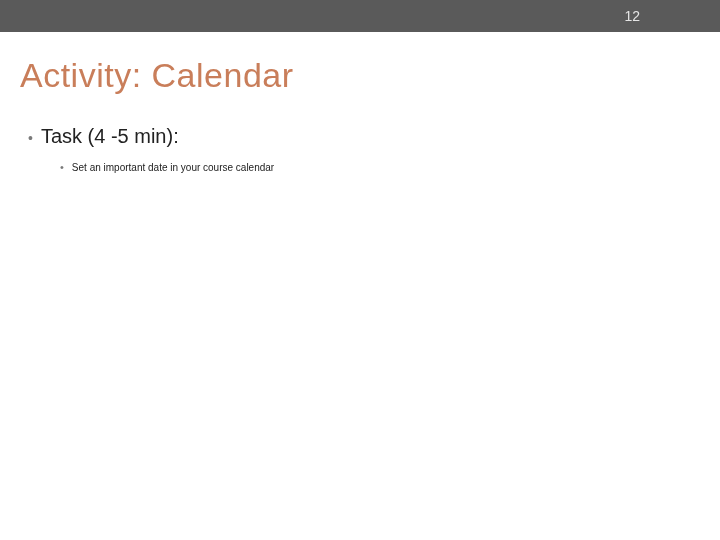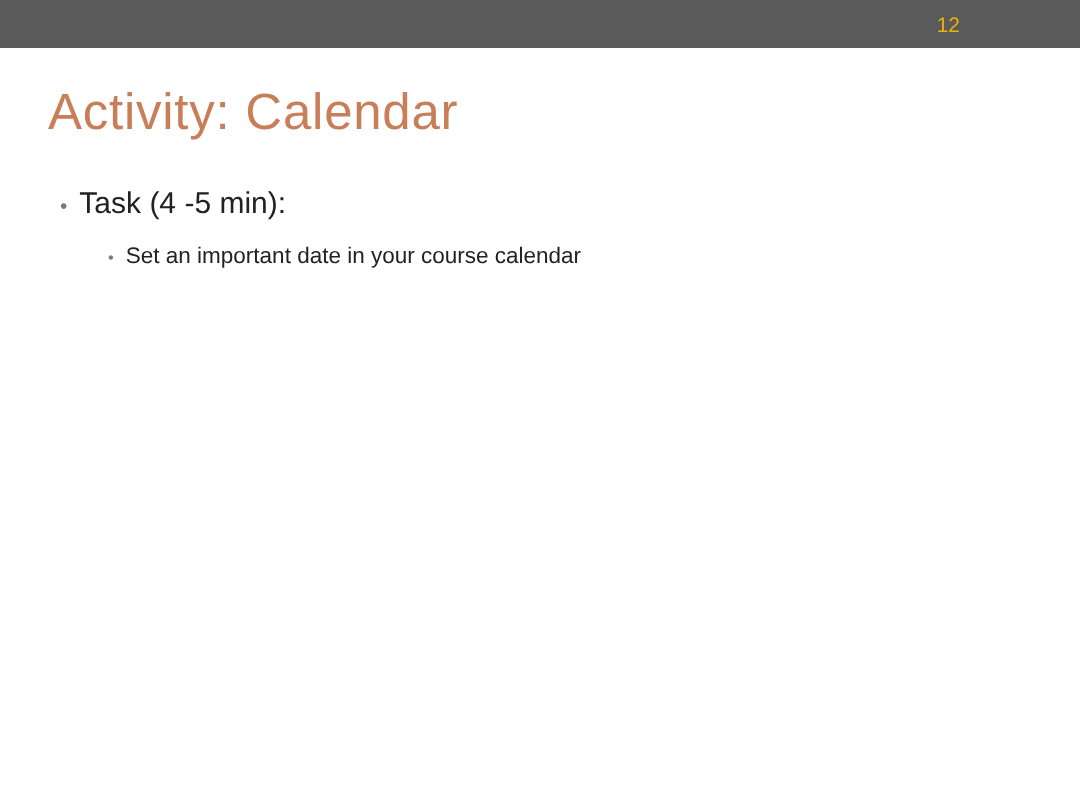--- a/index.html
+++ b/index.html
@@ -17,26 +17,26 @@
     .top-bar {
       width: 100%;
       height: 32px;
       background: #5a5a5a;
       position: relative;
     }
     .page-number {
       position: absolute;
       right: 80px;
       top: 8px;
-      color: #eab308;
+      color: #e5e5e5;
       font-size: 14px;
       font-weight: normal;
     }
     .content {
-      padding: 24px 32px;
+      padding: 24px 20px;
     }
     .title {
       color: #c97e5a;
       font-size: 34px;
       font-weight: normal;
       margin-bottom: 30px;
       letter-spacing: 0.5px;
     }
     .bullet-l1 {
       display: flex;
@@ -61,21 +61,21 @@
       margin-left: 40px;
     }
     .bullet-l2 .dot {
       color: #7a7a7a;
       font-size: 11px;
       margin-right: 8px;
       line-height: 1;
     }
     .bullet-l2 .text {
       color: #222222;
-      font-size: 15px;
+      font-size: 10px;
       font-weight: normal;
     }
   </style>
 </head>
 <body>
 
 <div class="top-bar">
   <span class="page-number">12</span>
 </div>
 

